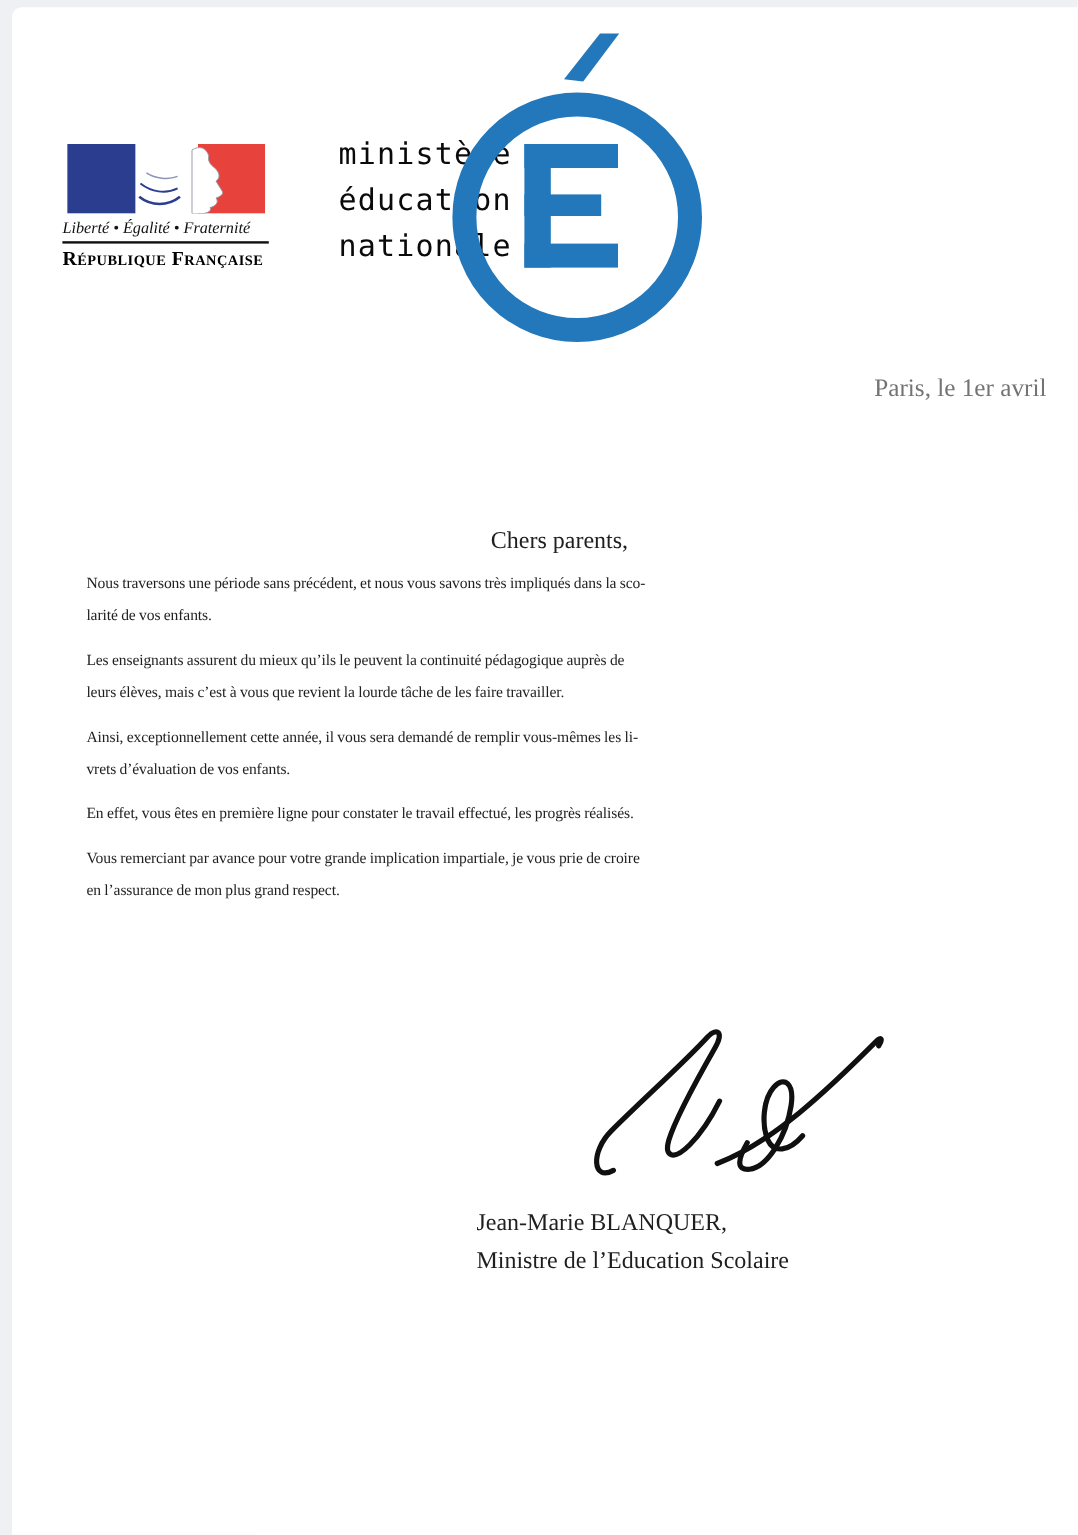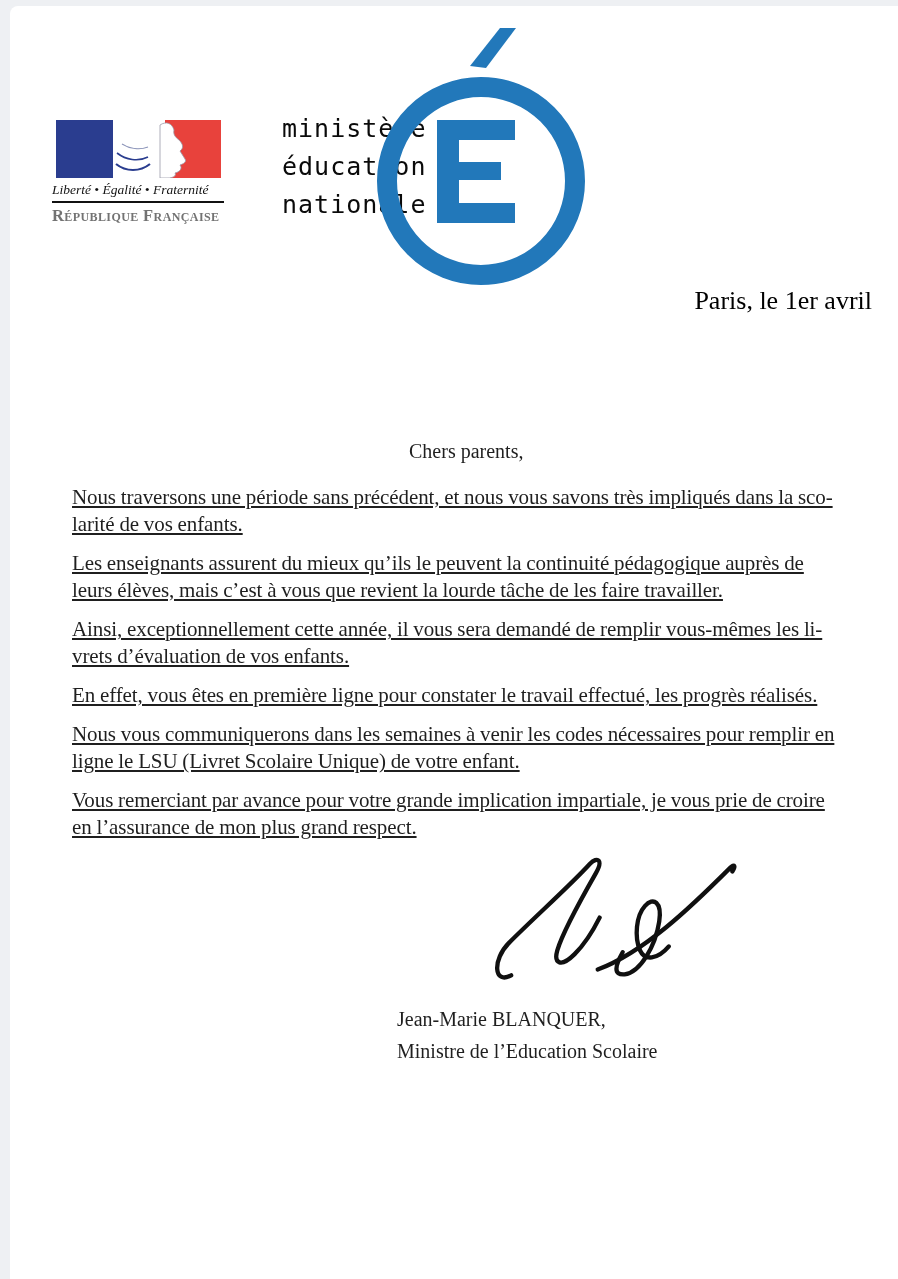--- a/index.html
+++ b/index.html
@@ -21,48 +21,47 @@
   .rf-logo { position:absolute; left:42px; top:114px; width:172px; text-align:left; }
   .rf-flag { display:block; margin:0 auto 4px auto; }
   .rf-motto {
     font-size:13.5px; font-style:italic; line-height:16px;
     color:#111; border-bottom:2px solid #111; padding-bottom:3px;
     white-space:nowrap;
   }
   .rf-republic {
     margin-top:3px; font-size:16.5px; font-weight:bold;
     font-variant-caps:small-caps; letter-spacing:0.4px;
-    color:#737373; white-space:nowrap;
+    color:#000000; white-space:nowrap;
   }
   .ministry-text {
     position:absolute; left:272px; top:104px;
     font-family:"DejaVu Sans Mono", monospace;
     font-size:25px; line-height:38px; letter-spacing:1px;
     color:#0a0a0a; white-space:nowrap;
   }
   .e-logo { position:absolute; left:366px; top:20px; }
   
   .dateline {
-    position:absolute; top:280px; right:26px;
-    font-size:26px; color:#000000;
+    position:absolute; top:305px; right:26px;
+    font-size:21px; color:#737373;
   }
   .salutation {
     position:absolute; left:399px; top:434px;
     font-size:20px;
     text-align:right;
   }
   .letter-body {
     position:absolute; left:62px; top:466px; width:802px;
   }
   .letter-body p {
-    margin:12px 0 10px 0;
-    font-size:21px; line-height:27px;
+    margin:0 0 10px 0;
+    font-size:13px; line-height:27px;
     letter-spacing:-0.1px; word-spacing:-0.3px;
     white-space:pre-line;
-    text-decoration:underline;
   }
   .signature-svg { position:absolute; left:480px; top:842px; }
   .signer {
     position:absolute; left:387px; top:1002px; width:420px;
     text-align:left; font-size:20px;
   }
   .signer .signer-name { margin-bottom:9px; }
 </style>
 </head>
 <body>
@@ -110,22 +109,20 @@
   <div class="salutation">Chers parents,</div>
 
   <div class="letter-body">
     <p>Nous traversons une période sans précédent, et nous vous savons très impliqués dans la sco-
 larité de vos enfants.</p>
     <p>Les enseignants assurent du mieux qu’ils le peuvent la continuité pédagogique auprès de
 leurs élèves, mais c’est à vous que revient la lourde tâche de les faire travailler.</p>
     <p>Ainsi, exceptionnellement cette année, il vous sera demandé de remplir vous-mêmes les li-
 vrets d’évaluation de vos enfants.</p>
     <p>En effet, vous êtes en première ligne pour constater le travail effectué, les progrès réalisés.</p>
-    <p>Nous vous communiquerons dans les semaines à venir les codes nécessaires pour remplir en
-ligne le LSU (Livret Scolaire Unique) de votre enfant.</p>
     <p>Vous remerciant par avance pour votre grande implication impartiale, je vous prie de croire
 en l’assurance de mon plus grand respect.</p>
   </div>
 
   <svg class="signature-svg" width="250" height="145" viewBox="0 0 260 150">
     <g fill="none" stroke="#101010" stroke-width="4.5" stroke-linecap="round">
       <path d="M22 132 C4 142 2 116 20 98 C48 70 84 38 104 16 C112 8 118 12 110 26
                C94 54 76 86 70 106 C66 120 74 124 88 110 C98 100 108 84 114 72"></path>
       <path d="M138 108 C130 122 128 132 140 131 C156 129 172 102 176 76
                C179 56 170 50 161 60 C152 70 150 92 156 106 C161 117 174 116 186 102"></path>

